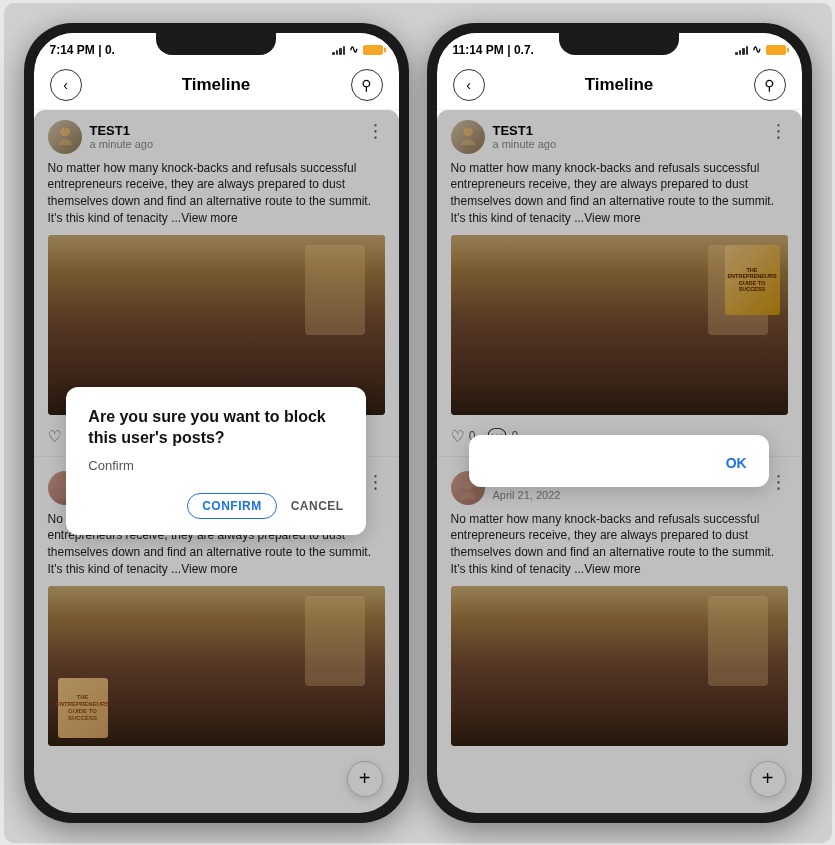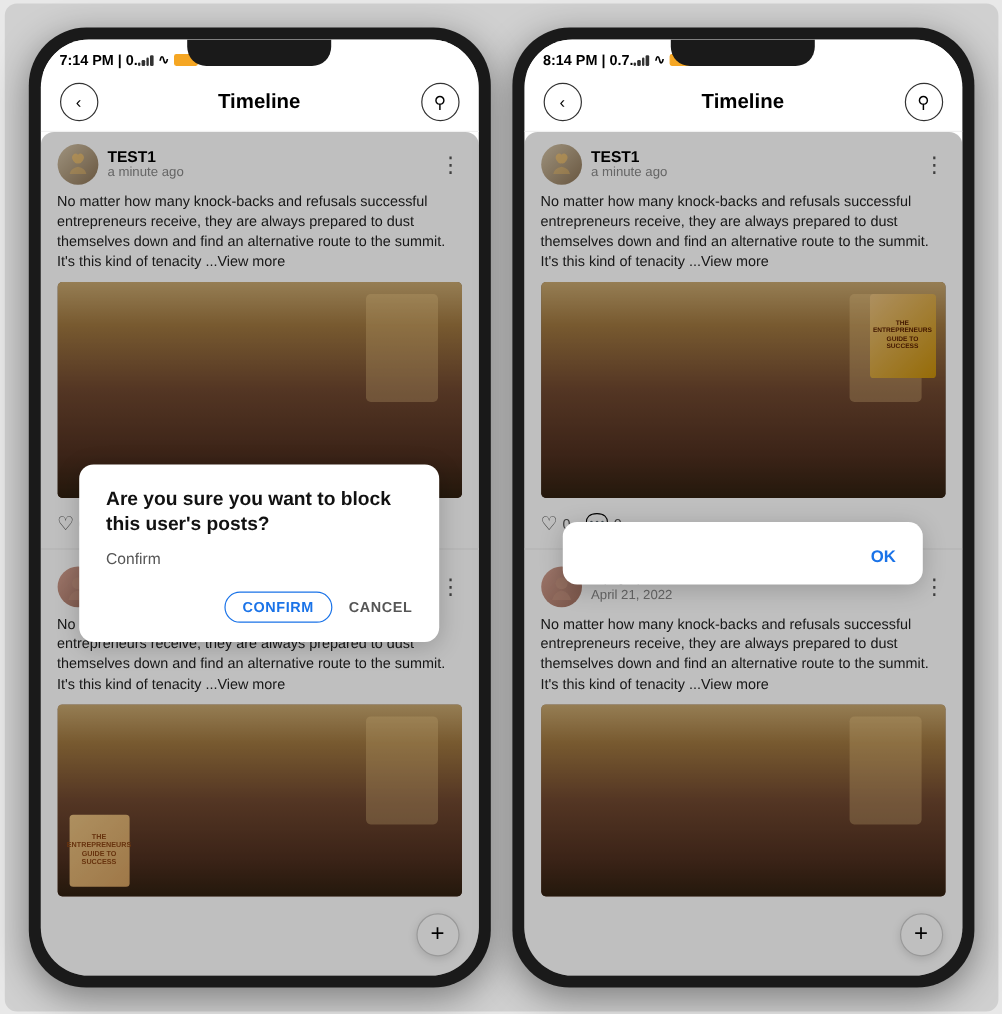--- a/index.html
+++ b/index.html
@@ -35,21 +35,21 @@
       overflow: hidden;
       position: relative;
       display: flex;
       flex-direction: column;
     }
     
     .status-bar {
       background: #fff;
       padding: 10px 16px 4px;
       display: flex;
-      justify-content: flex-start;
+      justify-content: space-between;
       align-items: center;
       font-size: 11px;
       font-weight: 600;
       position: relative;
       z-index: 10;
     }
     .status-left { font-size: 12px; font-weight: 700; }
     .status-icons {
       display: flex;
       align-items: center;
@@ -119,21 +119,20 @@
     .nav-title {
       font-size: 17px;
       font-weight: 600;
     }
     
     .post-section {
       padding: 10px 14px 6px;
     }
     .post-header {
       display: flex;
-      align-items: center;
       justify-content: space-between;
       margin-bottom: 6px;
     }
     .post-user {
       display: flex;
       align-items: center;
       gap: 8px;
     }
     .avatar {
       width: 34px;
@@ -424,21 +423,21 @@
 
       </div>
     </div>
   </div>
 
   <div class="phone">
     <div class="phone-inner">
       <div class="notch"></div>
 
       <div class="status-bar">
-        <span class="status-left">8:14 PM | 0.7.</span>
+        <span class="status-left">11:14 PM | 0.7.</span>
         <div class="status-icons">
           <div class="signal-bars">
             <span style="height:3px"></span>
             <span style="height:5px"></span>
             <span style="height:7px"></span>
             <span style="height:9px"></span>
           </div>
           <span class="wifi-icon">∿</span>
           <div class="battery-icon"></div>
         </div>

